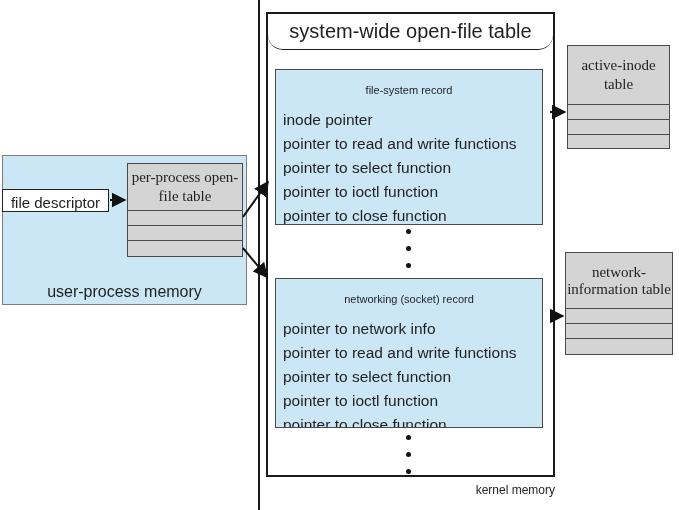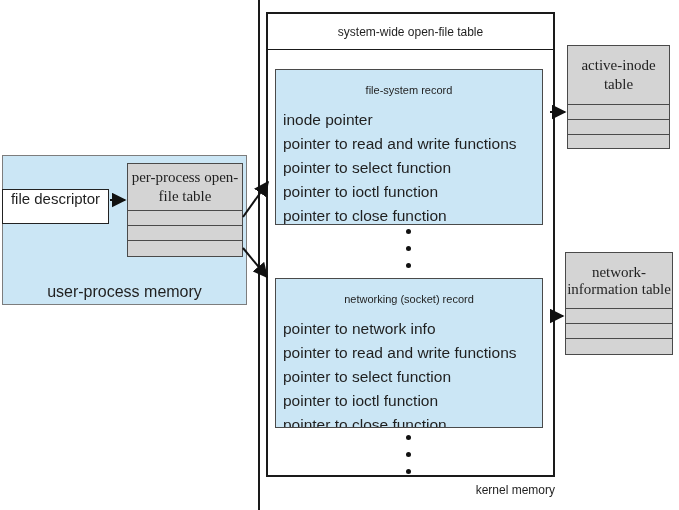--- a/index.html
+++ b/index.html
@@ -12,35 +12,35 @@
   #canvas{
     position:relative;width:679px;height:510px;background:#fff;overflow:hidden;
     font-family:"Liberation Sans","DejaVu Sans",sans-serif;color:#1f1f1f;
   }
   .abs{position:absolute;box-sizing:border-box;}
   
   #divider{left:258px;top:0;width:1.5px;height:510px;background:var(--line);}
   
   #user-box{left:2px;top:155px;width:245px;height:150px;background:var(--blue);border:1px solid #7d7d7d;}
   #user-label{left:2px;top:283px;width:245px;text-align:center;font-size:16px;}
-  #fd-box{left:2px;top:189px;width:107px;height:35px;background:#fff;border:1.5px solid #222;
-    display:flex;align-items:flex-start;justify-content:center;font-size:15px;}
+  #fd-box{left:2px;top:189px;width:107px;height:23px;background:#fff;border:1.5px solid #222;
+    display:flex;align-items:flex-end;justify-content:center;font-size:15px;}
   
   .mini-table{background:var(--gray);border:1px solid var(--thin);font-family:Liberation Serif, serif;}
   .mini-table .hdr{display:flex;align-items:center;justify-content:center;text-align:center;
     border-bottom:1px solid var(--thin);font-size:15px;line-height:19px;}
   .mini-table .row{border-bottom:1px solid var(--thin);}
   .mini-table .row:last-child{border-bottom:none;}
   #pp-table{left:127px;top:163px;width:116px;height:94px;}
   #pp-table .hdr{height:46px;}
   #pp-table .row{height:14px;}
   
   #kernel-box{left:266px;top:12px;width:289px;height:465px;background:#fff;border:2.5px solid var(--line);}
   #kernel-hdr{display:flex;align-items:center;justify-content:center;height:35px;
-    border-bottom:1.5px solid var(--line);font-size:12px;}
+    border-bottom:1.5px solid var(--line);font-size:20px;border-radius:15px;}
   #kernel-label{left:266px;top:483px;width:289px;text-align:right;font-size:12px;}
   
   .record{background:var(--blue);border:1px solid var(--thin);overflow:hidden;}
   .record .title{text-align:center;margin-top:14px;font-size:11px;}
   .record .entries{margin-top:12px;padding-left:7px;font-size:15.5px;}
   .record .entries div{line-height:24px;white-space:nowrap;}
   #fs-record{left:275px;top:69px;width:268px;height:156px;}
   #sock-record{left:275px;top:278px;width:268px;height:150px;}
   
   .dots{left:405px;width:6px;}

